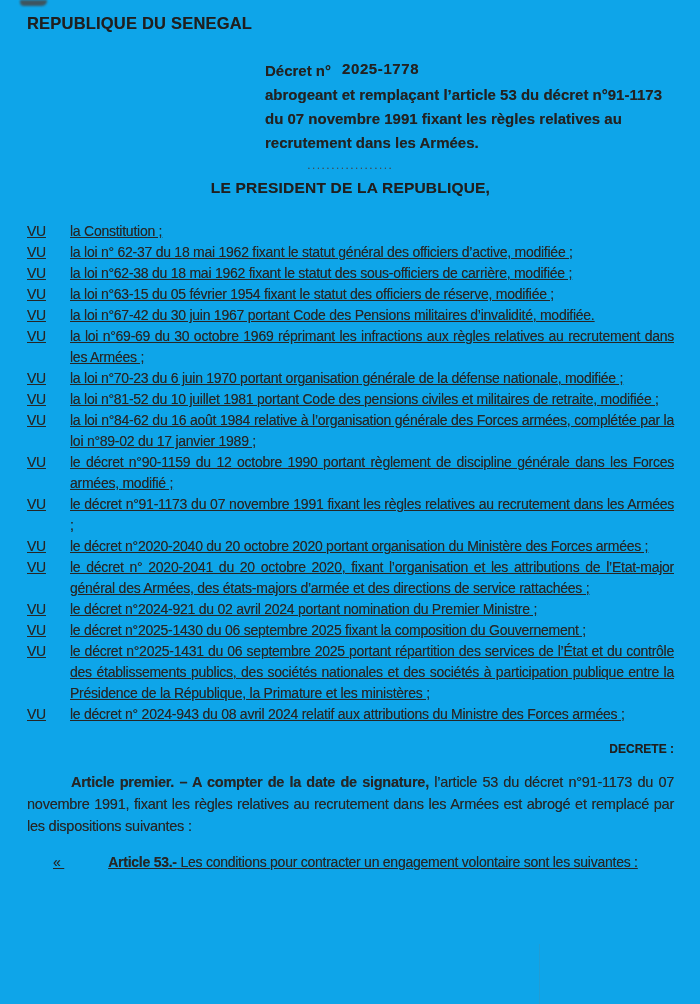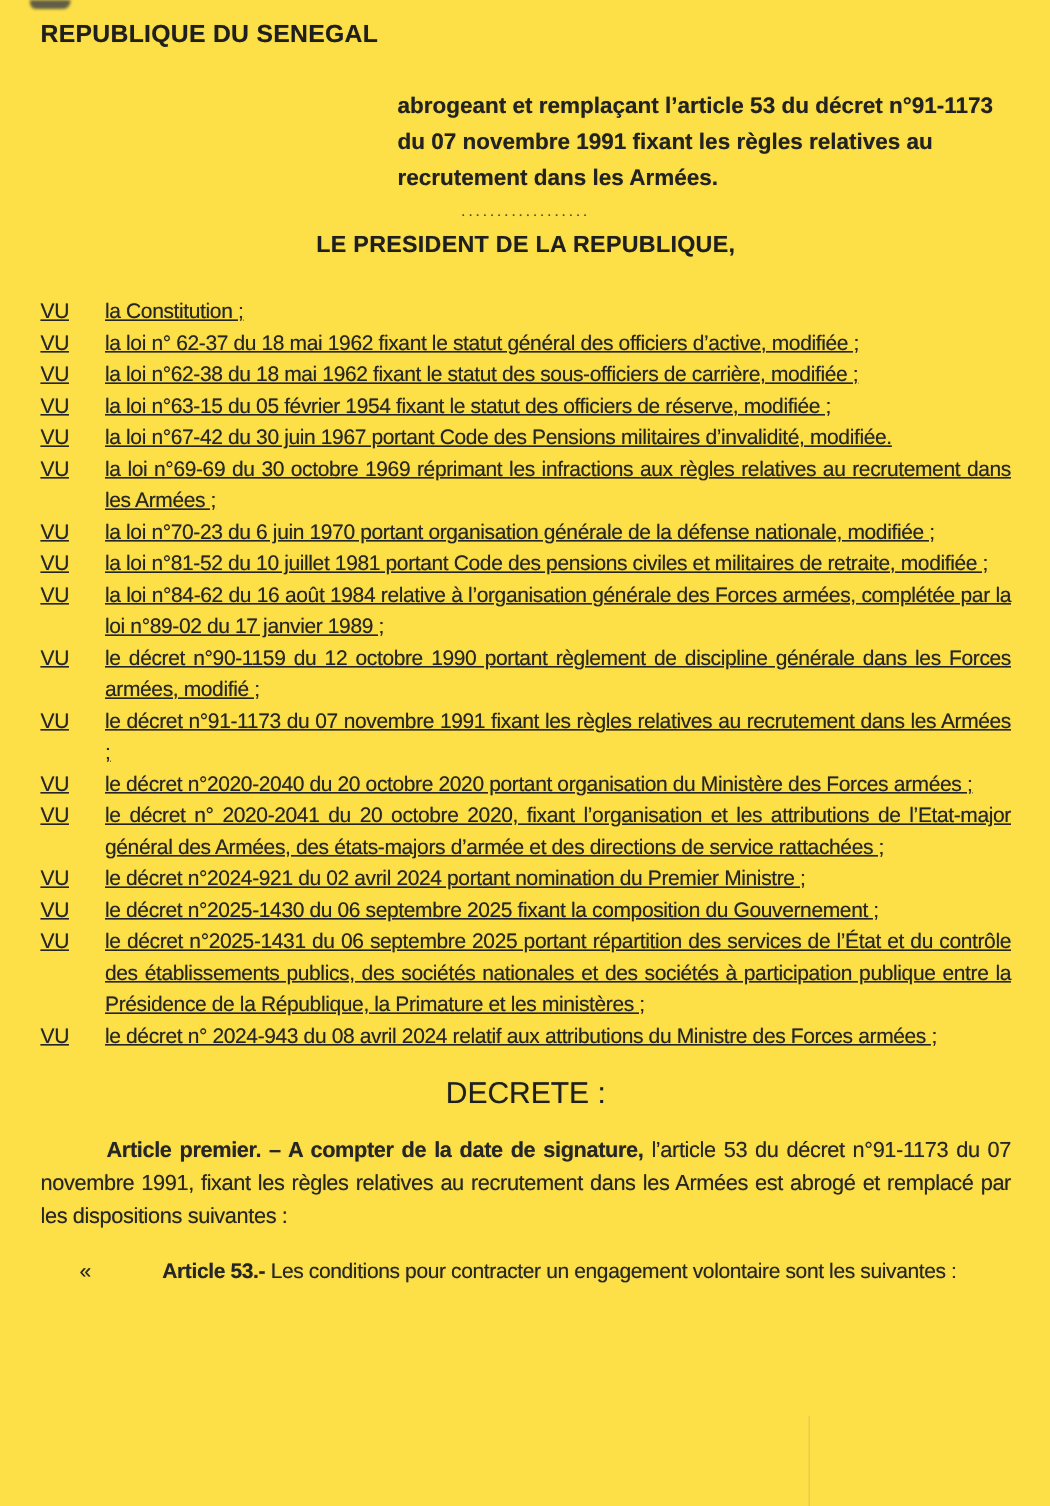--- a/index.html
+++ b/index.html
@@ -5,58 +5,61 @@
   html,body{margin:0;padding:0;background:#cfcfcf;}
   .page{
     position:relative;
     width:700px;height:1004px;
     margin:0 auto;
     overflow:hidden;
     background:
       radial-gradient(ellipse at 50% 28%, rgba(255,255,255,.55), rgba(255,255,255,0) 65%),
       linear-gradient(90deg,#efeeec 0%,#f6f5f3 12%,#f4f3f1 55%,#f2f1ef 78%,#eceb e9 100%),
       #f4f3f1;
-    background-color:#fde047;
+    background-color:#0ea5e9;
     font-family:"Liberation Sans",sans-serif;
     color:#262626;
     text-shadow:0 0 .5px rgba(45,45,45,.55);
   }
   .inner{padding:14px 26px 0 27px;}
   .country{font-weight:bold;font-size:16.5px;letter-spacing:.2px;color:#1f1f1f;}
   .motto{font-style:italic;font-size:15px;margin-top:4px;color:#333;}
   .title-block{margin:26px 0 0 238px;width:412px;font-weight:bold;font-size:15px;line-height:24px;color:#222;}
   .decree-line{white-space:nowrap;}
   .decree-number{position:relative;top:-2px;margin-left:11px;letter-spacing:.6px;}
   .dots{text-align:center;font-size:10px;letter-spacing:2px;margin-top:5px;color:#4a4a4a;}
   .salutation{text-align:center;font-size:15.5px;font-weight:bold;margin:8px 0 0;letter-spacing:.2px;color:#1f1f1f;}
   .visas{margin-top:24px;text-decoration:underline;}
   .visa{display:flex;font-size:14px;line-height:21px;letter-spacing:-.25px;}
   .visa-label{flex:0 0 43px;}
   .visa-text{flex:1;text-align:justify;}
-  .decrete{text-align:center;font-weight:normal;font-size:20px;margin:17px 0 0;color:#1f1f1f;}
+  .decrete{text-align:right;font-weight:bold;font-size:12px;margin:17px 0 0;color:#1f1f1f;}
   .article{font-size:14.5px;line-height:22px;letter-spacing:-.25px;text-align:justify;margin:15px 0 0;}
   .bold{font-weight:bold;margin-left:44px;}
-  .article53{font-size:14px;line-height:22px;letter-spacing:-.25px;margin:14px 0 0;padding-left:26px;}
+  .article53{font-size:14px;line-height:22px;letter-spacing:-.25px;margin:14px 0 0;padding-left:26px;text-decoration:underline;}
   .corner-smudge{position:absolute;top:0;left:20px;width:27px;height:6px;background:#474747;border-radius:0 0 5px 4px;filter:blur(1.1px);opacity:.85;}
   .seam{position:absolute;right:160px;bottom:0;width:1px;height:60px;background:rgba(120,120,120,.18);}
 </style>
 </head>
 <body>
 
 <div class="page">
   <div class="corner-smudge"></div>
   <div class="seam"></div>
 
   <div class="inner">
 
     <header>
       <div class="country">REPUBLIQUE DU SENEGAL</div>
     </header>
 
     <section class="title-block">
+      <div class="decree-line">
+        <span>Décret n°</span><span class="decree-number">2025-1778</span>
+      </div>
       <div class="decree-subject">abrogeant et remplaçant l’article 53 du décret n°91-1173 du 07 novembre 1991 fixant les règles relatives au recrutement dans les Armées.</div>
     </section>
 
     <div class="dots">..................</div>
 
     <div class="salutation">LE PRESIDENT DE LA REPUBLIQUE,</div>
 
     <main class="visas">
       <div class="visa">
           <span class="visa-label">VU</span>

